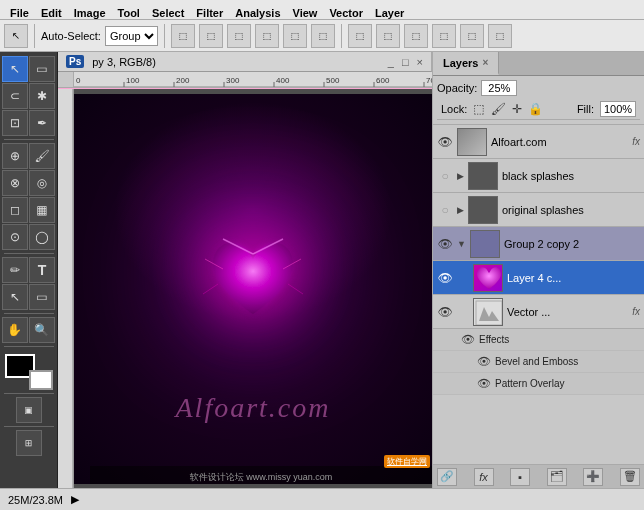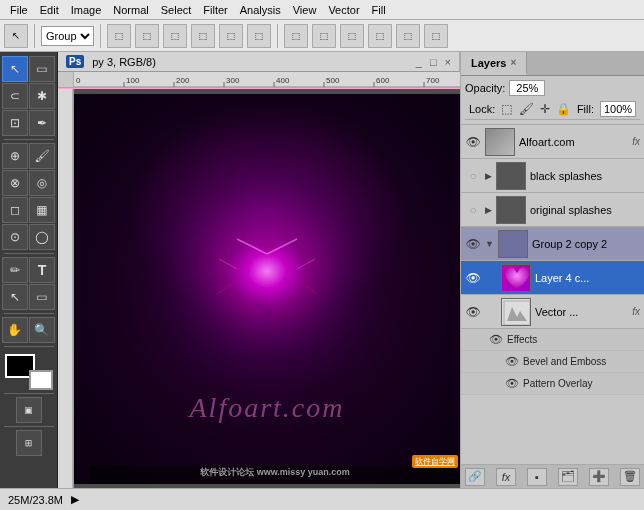--- a/index.html
+++ b/index.html
@@ -3,24 +3,25 @@
   <meta charset="utf-8">
   <style>
     * { margin: 0; padding: 0; box-sizing: border-box; }
     body { width: 644px; height: 510px; overflow: hidden; font-family: Arial, sans-serif; font-size: 11px; background: #c0c0c0; }
 
     
     .menu-bar {
       background: #e8e8e8;
       height: 20px;
       display: flex;
-      align-items: center;
+      align-items: flex-end;
       padding: 0 4px;
       border-bottom: 1px solid #aaa;
       font-size: 11px;
+      font-weight: bold;
     }
     .menu-item {
       padding: 0 6px;
       cursor: pointer;
       color: #000;
     }
 
     
     .toolbar {
       background: #e8e8e8;
@@ -163,30 +164,29 @@
       letter-spacing: 2px;
     }
     .watermark {
       position: absolute;
       bottom: 0;
       left: 16px;
       right: 0;
       height: 18px;
       background: rgba(0,0,0,0.5);
       display: flex;
-      align-items: flex-start;
+      align-items: flex-end;
       justify-content: center;
       color: #999;
       font-size: 9px;
-      font-weight: bold;
     }
 
     
     .right-panel {
-      width: 184px;
+      width: 212px;
       background: #c8c8c8;
       border-left: 1px solid #aaa;
       display: flex;
       flex-direction: column;
     }
     .panel-tabs {
       display: flex;
       background: #b0b0b0;
       border-bottom: 1px solid #888;
       height: 24px;
@@ -362,32 +362,33 @@
       text-decoration: underline;
     }
   </style>
 </head>
 <body>
 
 <div class="menu-bar">
   <div class="menu-item">File</div>
   <div class="menu-item">Edit</div>
   <div class="menu-item">Image</div>
-  <div class="menu-item">Normal</div>
+  <div class="menu-item">Tool</div>
   <div class="menu-item">Select</div>
   <div class="menu-item">Filter</div>
   <div class="menu-item">Analysis</div>
   <div class="menu-item">View</div>
   <div class="menu-item">Vector</div>
-  <div class="menu-item">Fill</div>
+  <div class="menu-item">Layer</div>
 </div>
 
 <div class="toolbar">
   <div class="toolbar-btn">↖</div>
   <div class="toolbar-sep"></div>
+  <span class="toolbar-label">Auto-Select:</span>
   <select class="toolbar-select">
     <option>Group</option>
   </select>
   <div class="toolbar-sep"></div>
   <div class="toolbar-btn" style="font-size:9px;">⬚</div>
   <div class="toolbar-btn" style="font-size:9px;">⬚</div>
   <div class="toolbar-btn" style="font-size:9px;">⬚</div>
   <div class="toolbar-btn" style="font-size:9px;">⬚</div>
   <div class="toolbar-btn" style="font-size:9px;">⬚</div>
   <div class="toolbar-btn" style="font-size:9px;">⬚</div>

